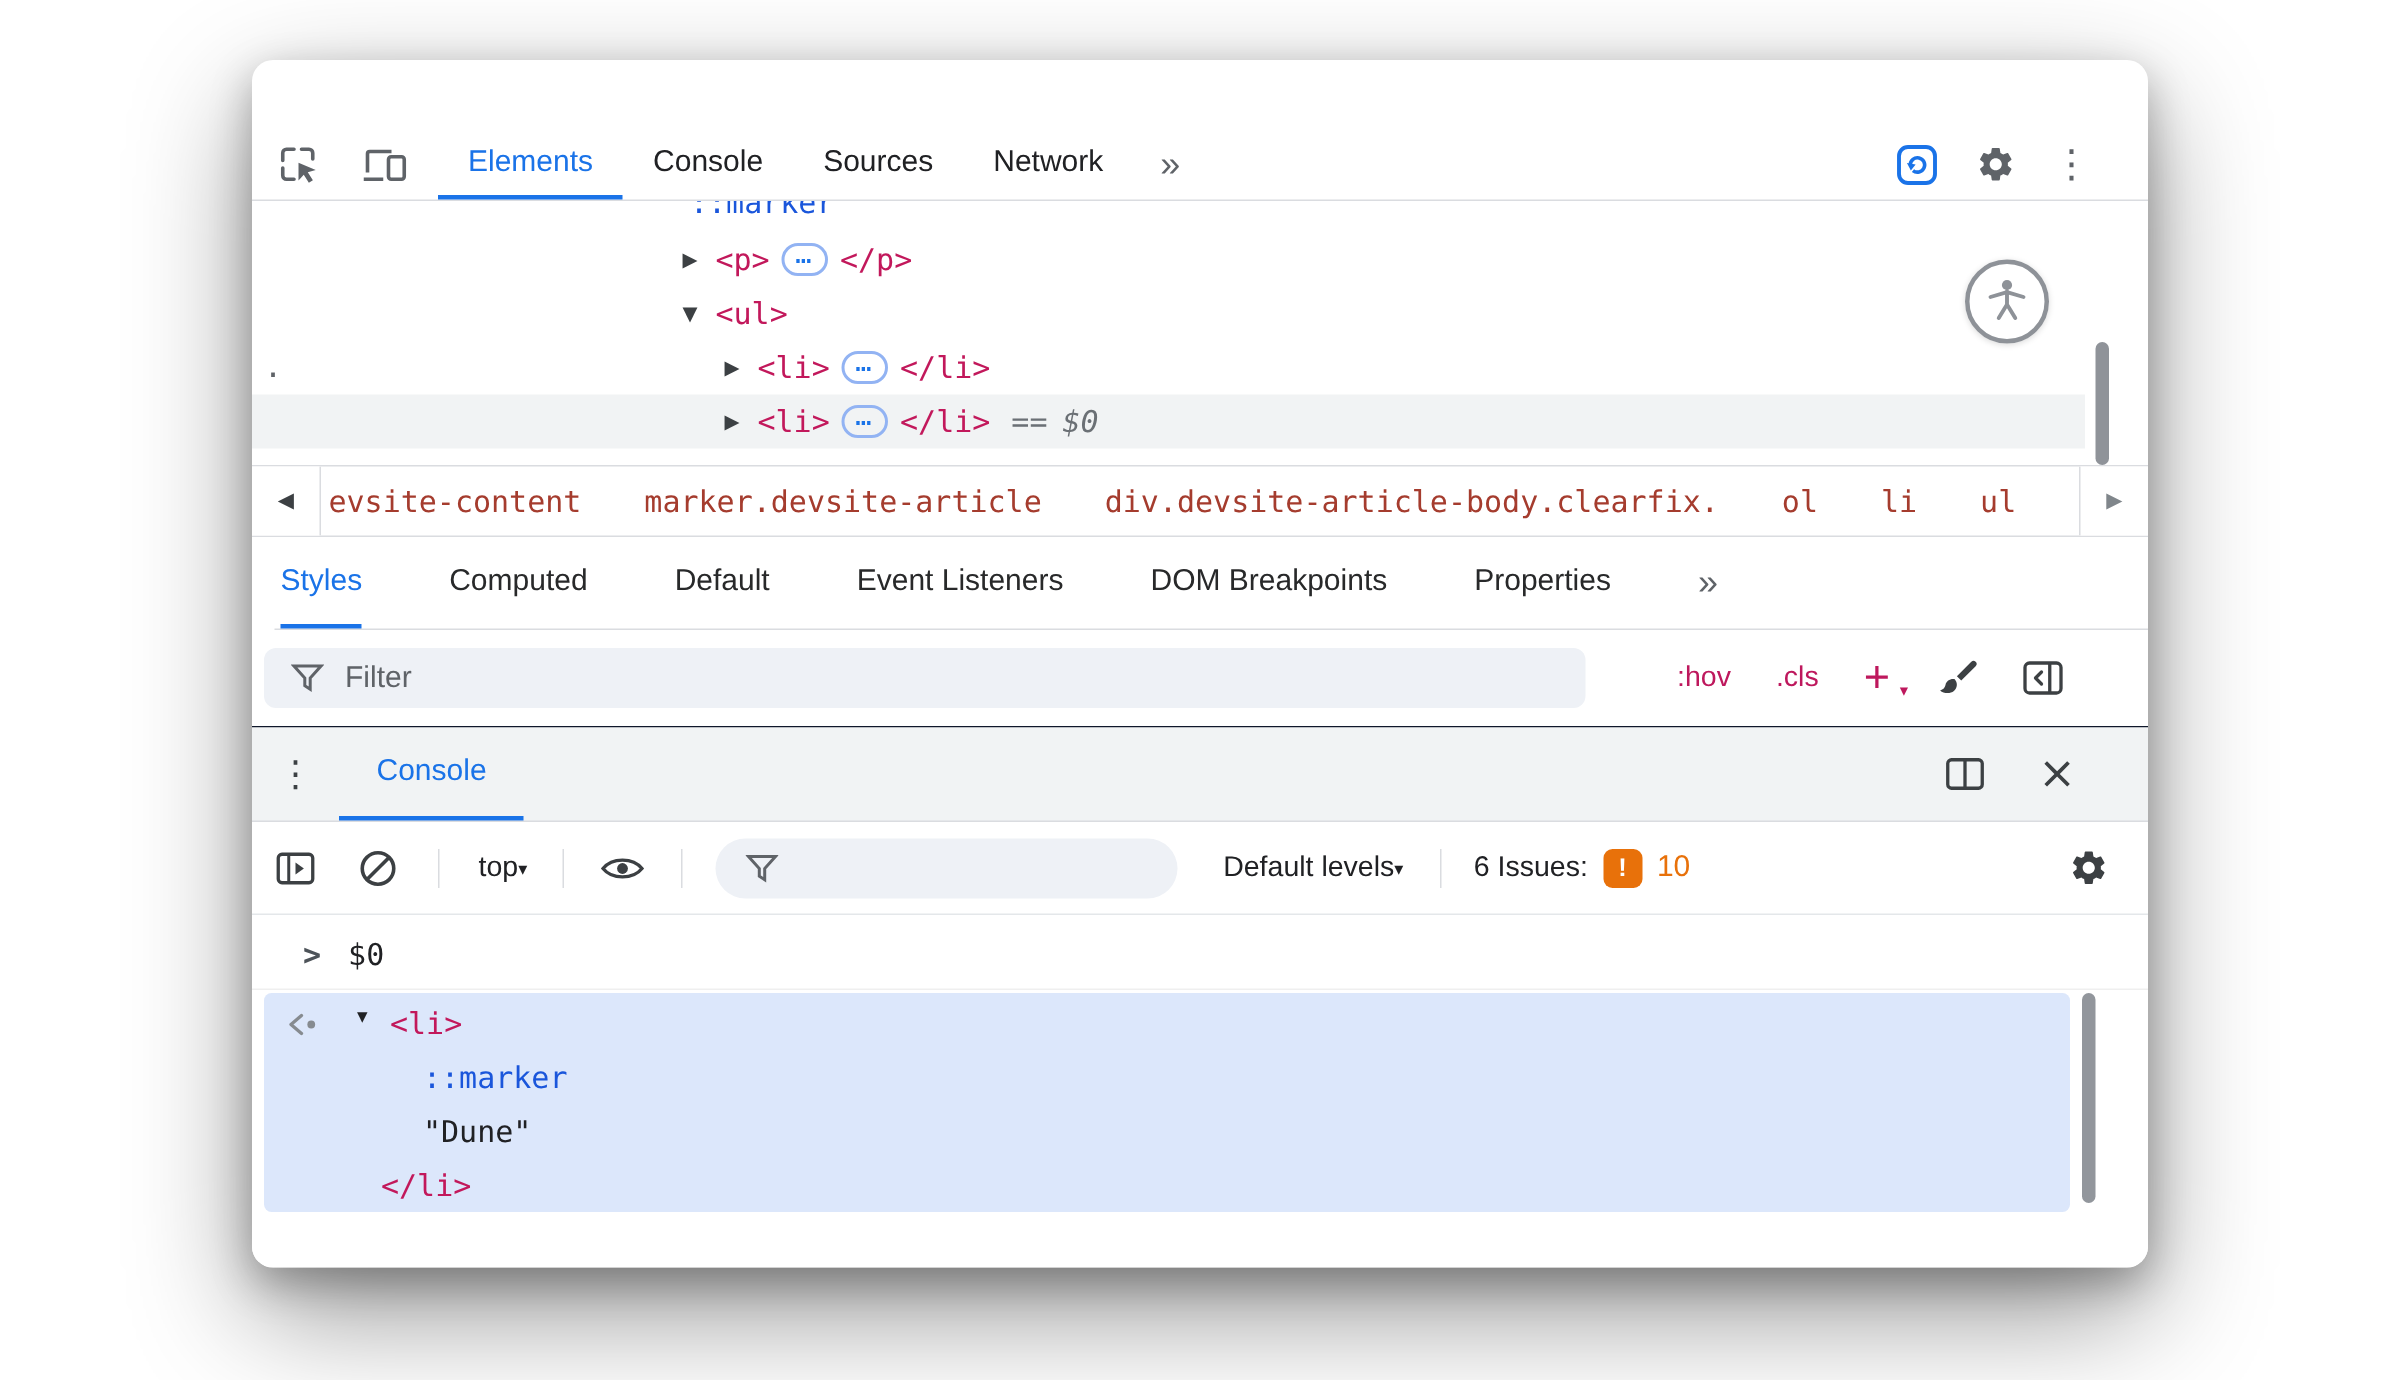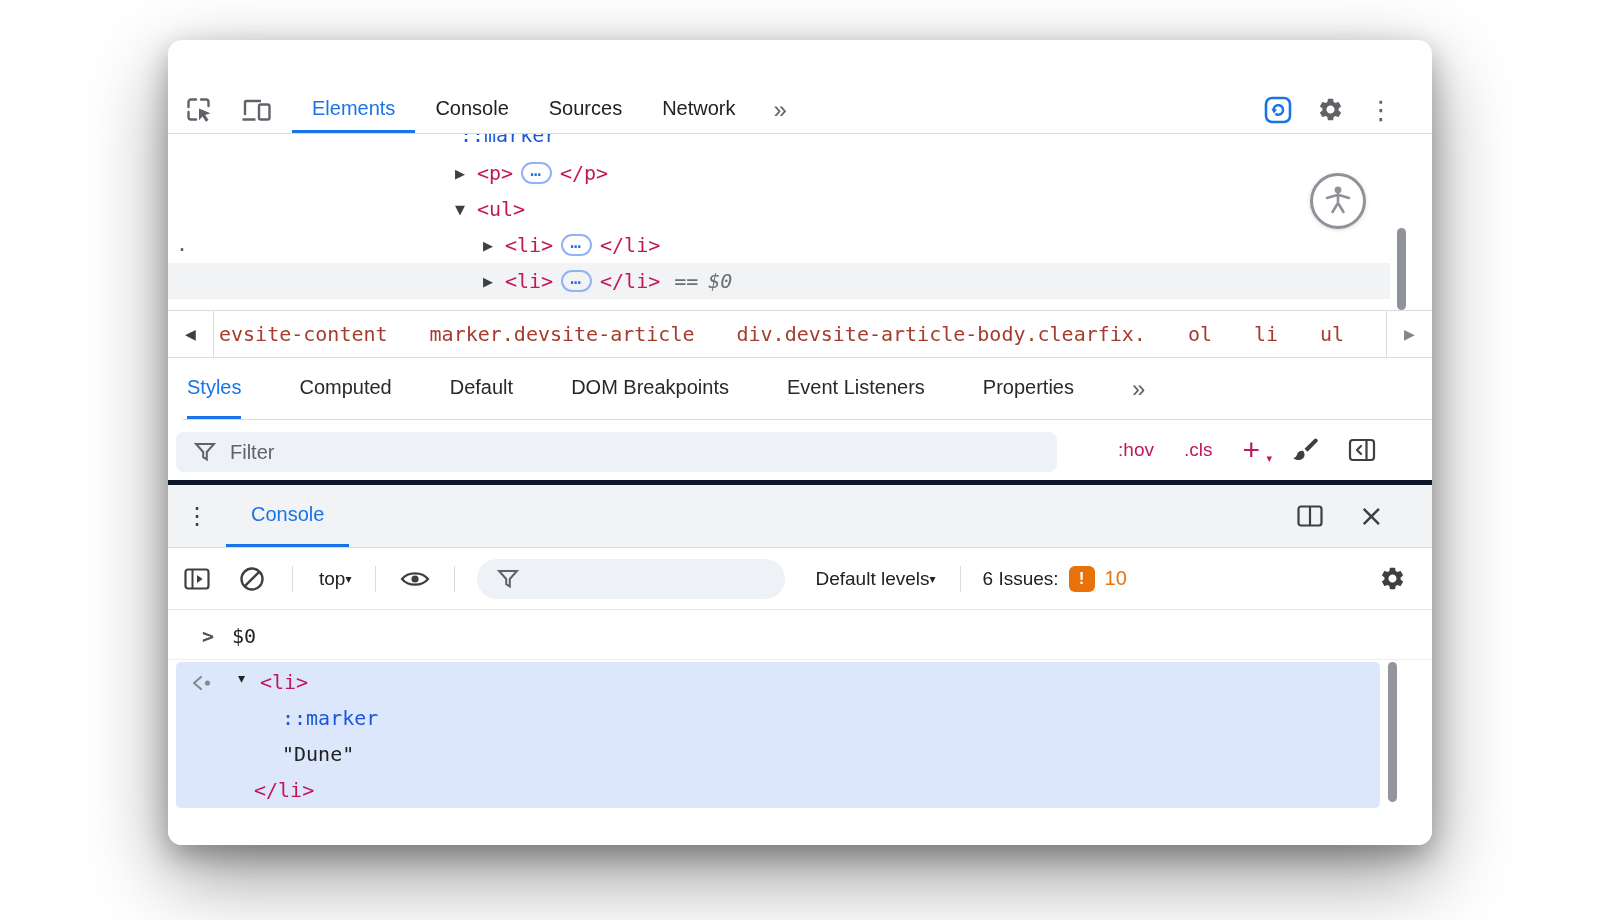--- a/index.html
+++ b/index.html
@@ -76,21 +76,21 @@
   
   .styles-tabs { position:absolute; top:318px; left:0; right:0; height:62px; background:#fff;
                  display:flex; align-items:stretch; padding-left:4px; gap:58px;
                  font-size:20px; color:#28292a; border-bottom:1px solid #dadce0;margin-left:15px; }
   .styles-tab { display:flex; align-items:center; border-bottom:3px solid transparent; cursor:pointer; }
   .styles-tab.active { color:#1a73e8; border-bottom-color:#1a73e8; }
   .styles-more { display:flex; align-items:center; font-size:24px; color:#5f6368; cursor:pointer; }
 
   
   .filter-row { position:absolute; top:380px; left:0; right:0; height:65px; background:#fff;
-                border-bottom:5px solid #0f172a; }
+                border-bottom:1px solid #0f172a; }
   .filter-input { position:absolute; left:8px; top:12px; width:881px; height:40px;
                   border-radius:8px; background:#eef1f6; display:flex; align-items:center;
                   gap:14px; padding:0 18px; }
   .filter-field { flex:1; border:none; outline:none; background:transparent;
                   font-size:20px; color:#202124; font-family:"Liberation Sans", sans-serif; }
   .filter-field::placeholder { color:#5f6368; }
   .filter-controls { position:absolute; right:56px; top:0; height:100%; display:flex;
                      align-items:center; gap:30px; font-size:19px; color:#be185d; }
   .toggle-label { cursor:pointer; }
   .plus-group { position:relative; font-size:30px; font-weight:300; cursor:pointer; line-height:1; }
@@ -267,22 +267,22 @@
     </div>
     <div class="crumb-nav next">
       <span>▶</span>
     </div>
   </div>
 
   <div class="styles-tabs">
     <div class="styles-tab active">Styles</div>
     <div class="styles-tab">Computed</div>
     <div class="styles-tab">Default</div>
+    <div class="styles-tab">Event Listeners</div>
     <div class="styles-tab">DOM Breakpoints</div>
-    <div class="styles-tab">Event Listeners</div>
     <div class="styles-tab">Properties</div>
     <div class="styles-more">»</div>
   </div>
 
   <div class="filter-row">
     <div class="filter-input">
       <svg width="22" height="20" viewBox="0 0 22 20">
         <path d="M2 2 h18 l-7.2 8 v7.5 l-3.6 -2.3 v-5.2 z" fill="none" stroke="#5f6368" stroke-width="2"></path>
       </svg>
       <input class="filter-field" placeholder="Filter" style="">

